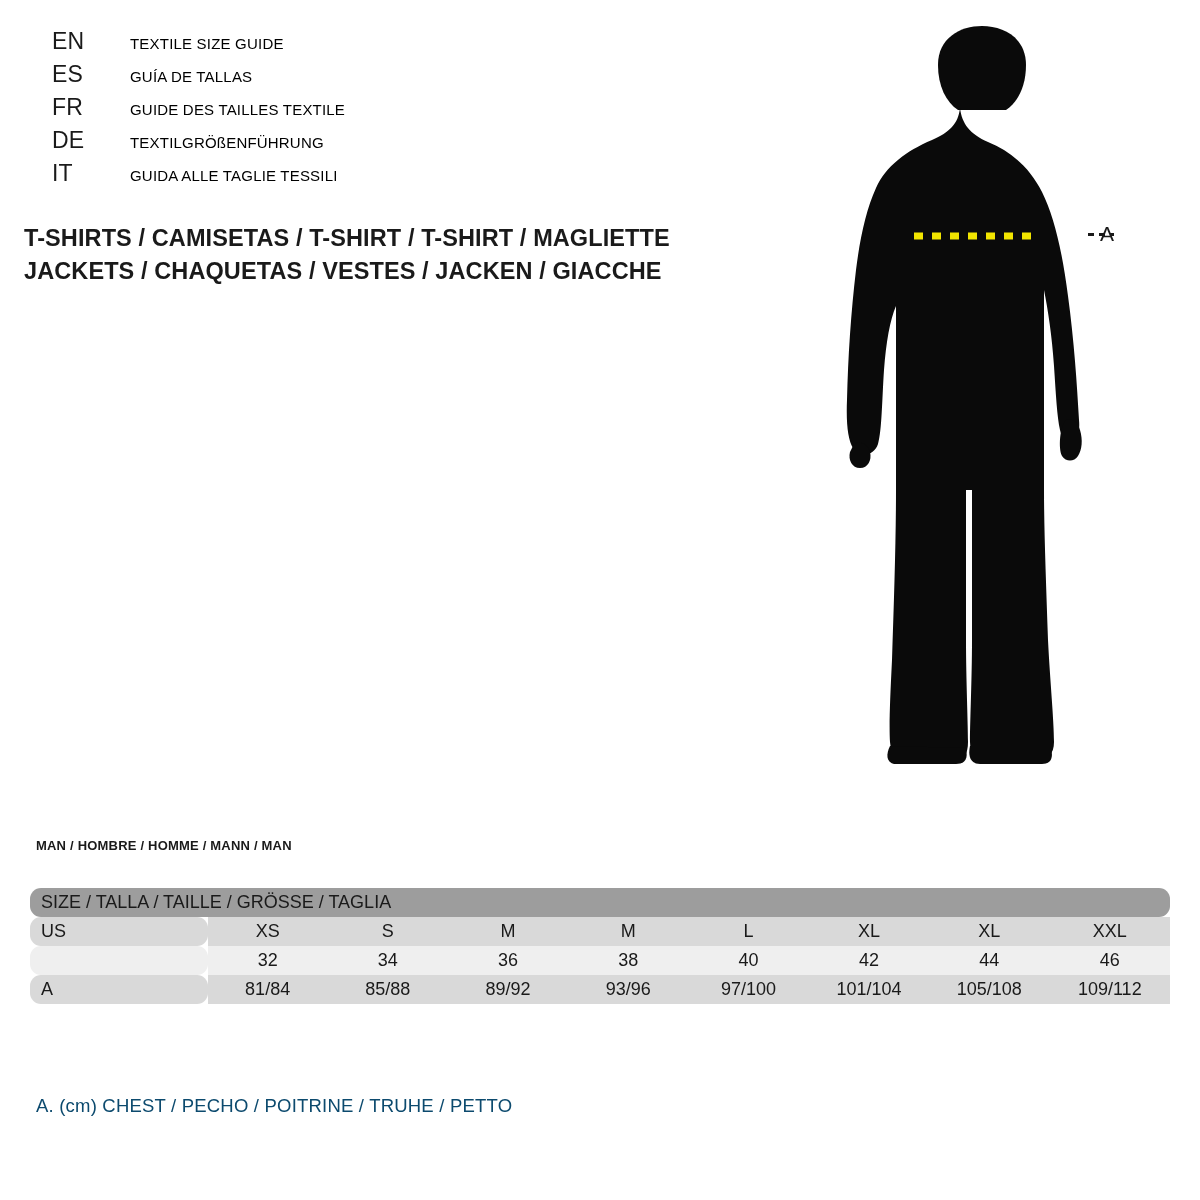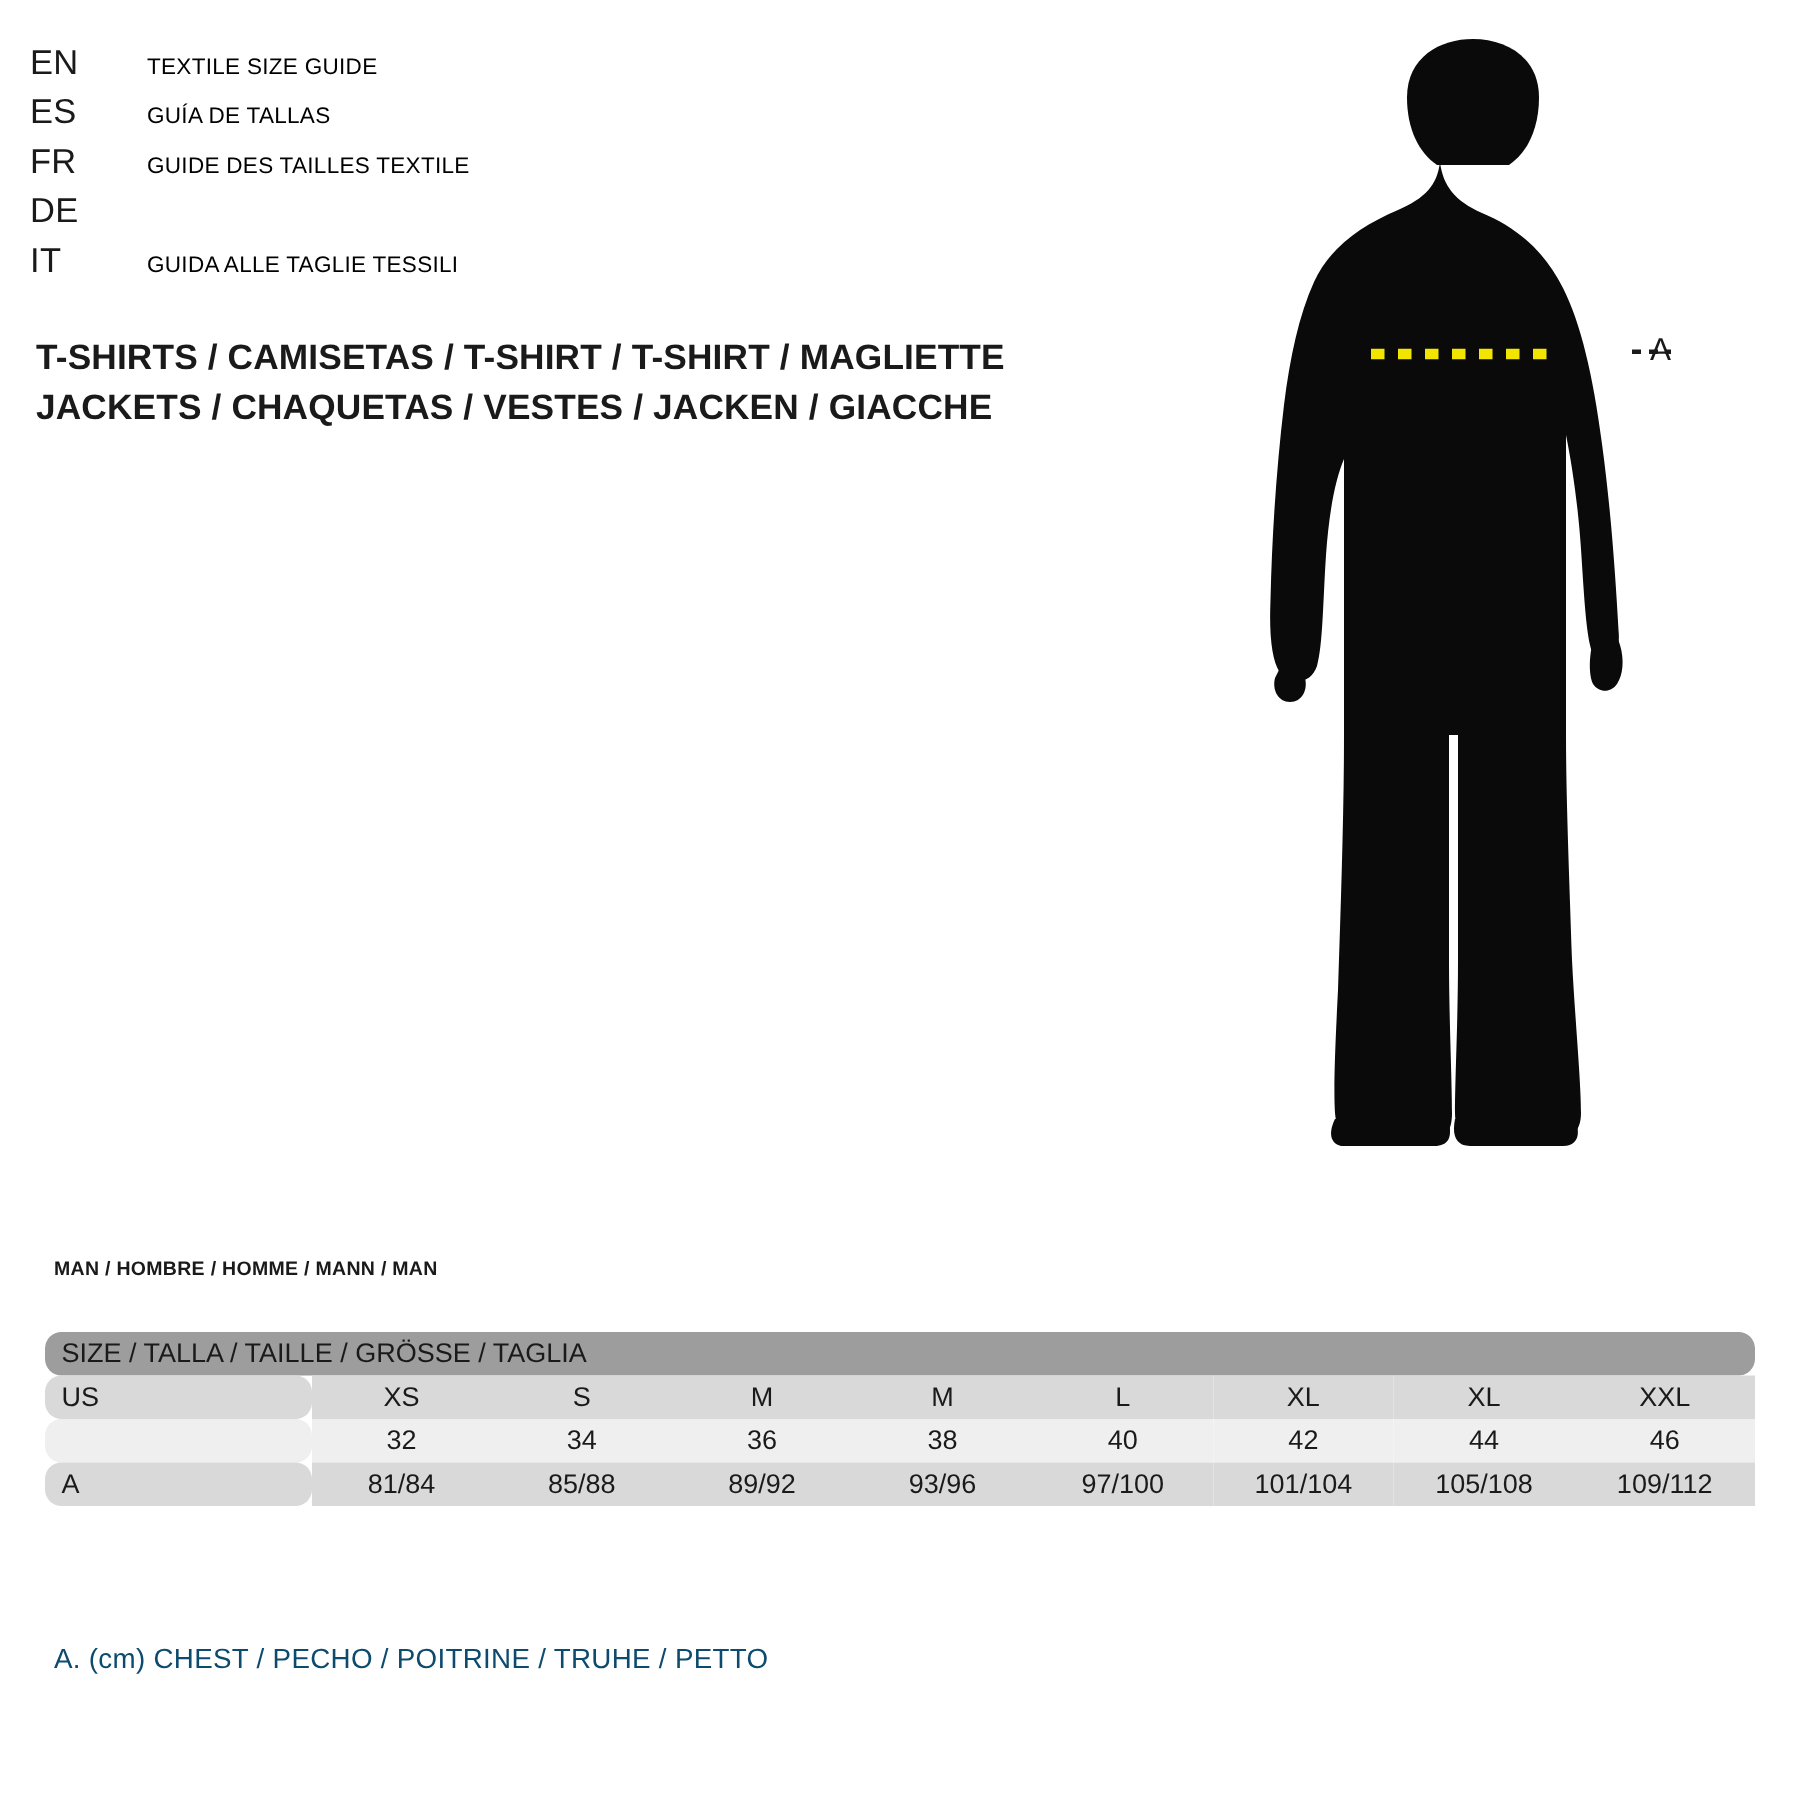--- a/index.html
+++ b/index.html
@@ -12,21 +12,21 @@
     height: 1200px;
     position: relative;
     font-family: "Liberation Sans", sans-serif;
     color: #1a1a1a;
     overflow: hidden;
   }
 
   
   .lang-block {
     position: absolute;
-    left: 20px;
+    left: 52px;
     top: 28px;
     width: 720px;
   }
   .lang-row {
     display: flex;
     align-items: baseline;
     height: 33px;
     font-size: 23px;
     letter-spacing: 0.2px;
   }
@@ -148,20 +148,21 @@
   <div class="lang-row">
     <span class="lang-code">ES</span>
     <span class="lang-text">GUÍA DE TALLAS</span>
   </div>
   <div class="lang-row">
     <span class="lang-code">FR</span>
     <span class="lang-text">GUIDE DES TAILLES TEXTILE</span>
   </div>
   <div class="lang-row">
     <span class="lang-code">DE</span>
+    <span class="lang-text">TEXTILGRÖßENFÜHRUNG</span>
   </div>
   <div class="lang-row">
     <span class="lang-code">IT</span>
     <span class="lang-text">GUIDA ALLE TAGLIE TESSILI</span>
   </div>
 </div>
 
 <div class="cat-block">
   <div class="cat-line">T-SHIRTS / CAMISETAS / T-SHIRT / T-SHIRT / MAGLIETTE</div>
   <div class="cat-line">JACKETS / CHAQUETAS / VESTES / JACKEN / GIACCHE</div>

